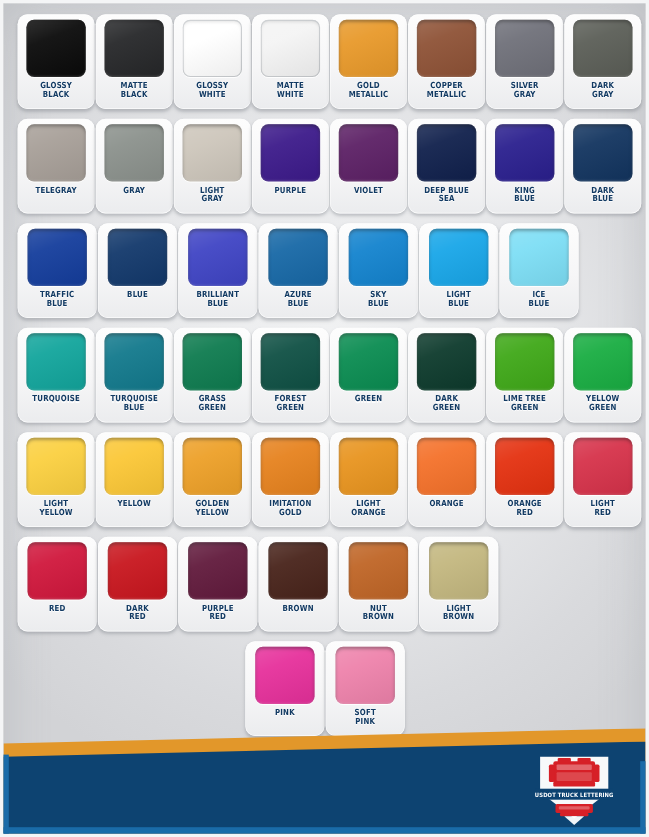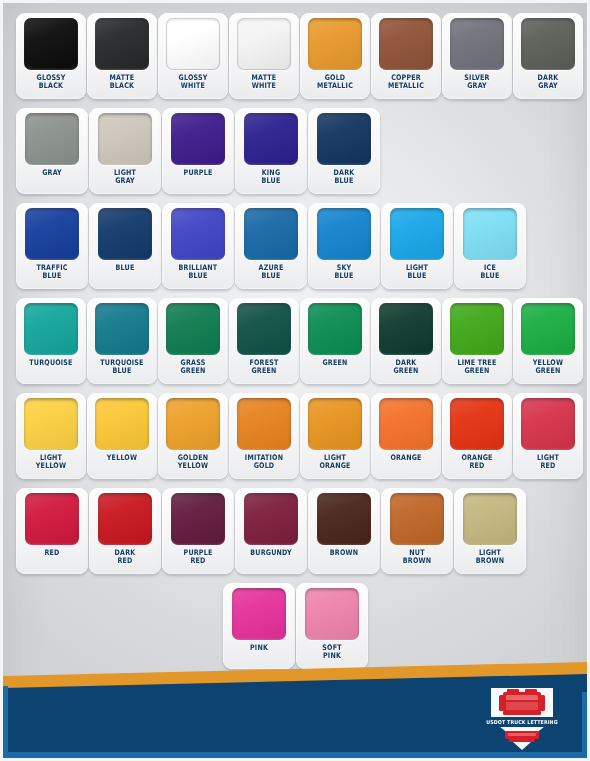--- a/index.html
+++ b/index.html
@@ -193,37 +193,56 @@
         </div>
         <div class="card" title="DARK GRAY">
           <div class="chip" style="background: rgb(91, 94, 87);"></div>
           <div class="label">
             <span>DARK</span>
             <span>GRAY</span>
           </div>
         </div>
       </div>
       <div class="row">
+        <div class="card" title="TELEGRAY">
+          <div class="chip" style="background: rgb(167, 159, 152);"></div>
+          <div class="label">
+            <span>TELEGRAY</span>
+          </div>
+        </div>
         <div class="card" title="GRAY">
           <div class="chip" style="background: rgb(139, 145, 140);"></div>
           <div class="label">
             <span>GRAY</span>
           </div>
         </div>
         <div class="card" title="LIGHT GRAY">
           <div class="chip" style="background: rgb(205, 198, 187);"></div>
           <div class="label">
             <span>LIGHT</span>
             <span>GRAY</span>
           </div>
         </div>
         <div class="card" title="PURPLE">
           <div class="chip" style="background: rgb(60, 26, 138);"></div>
           <div class="label">
             <span>PURPLE</span>
+          </div>
+        </div>
+        <div class="card" title="VIOLET">
+          <div class="chip" style="background: rgb(92, 32, 101);"></div>
+          <div class="label">
+            <span>VIOLET</span>
+          </div>
+        </div>
+        <div class="card" title="DEEP BLUE SEA">
+          <div class="chip" style="background: rgb(16, 32, 76);"></div>
+          <div class="label">
+            <span>DEEP BLUE</span>
+            <span>SEA</span>
           </div>
         </div>
         <div class="card" title="KING BLUE">
           <div class="chip" style="background: rgb(42, 31, 142);"></div>
           <div class="label">
             <span>KING</span>
             <span>BLUE</span>
           </div>
         </div>
         <div class="card" title="DARK BLUE">
@@ -408,26 +427,20 @@
           <div class="label">
             <span>DARK</span>
             <span>RED</span>
           </div>
         </div>
         <div class="card" title="PURPLE RED">
           <div class="chip" style="background: rgb(97, 26, 60);"></div>
           <div class="label">
             <span>PURPLE</span>
             <span>RED</span>
-          </div>
-        </div>
-        <div class="card" title="BURGUNDY">
-          <div class="chip" style="background: rgb(124, 29, 60);"></div>
-          <div class="label">
-            <span>BURGUNDY</span>
           </div>
         </div>
         <div class="card" title="BROWN">
           <div class="chip" style="background: rgb(72, 35, 26);"></div>
           <div class="label">
             <span>BROWN</span>
           </div>
         </div>
         <div class="card" title="NUT BROWN">
           <div class="chip" style="background: rgb(191, 101, 38);"></div>

